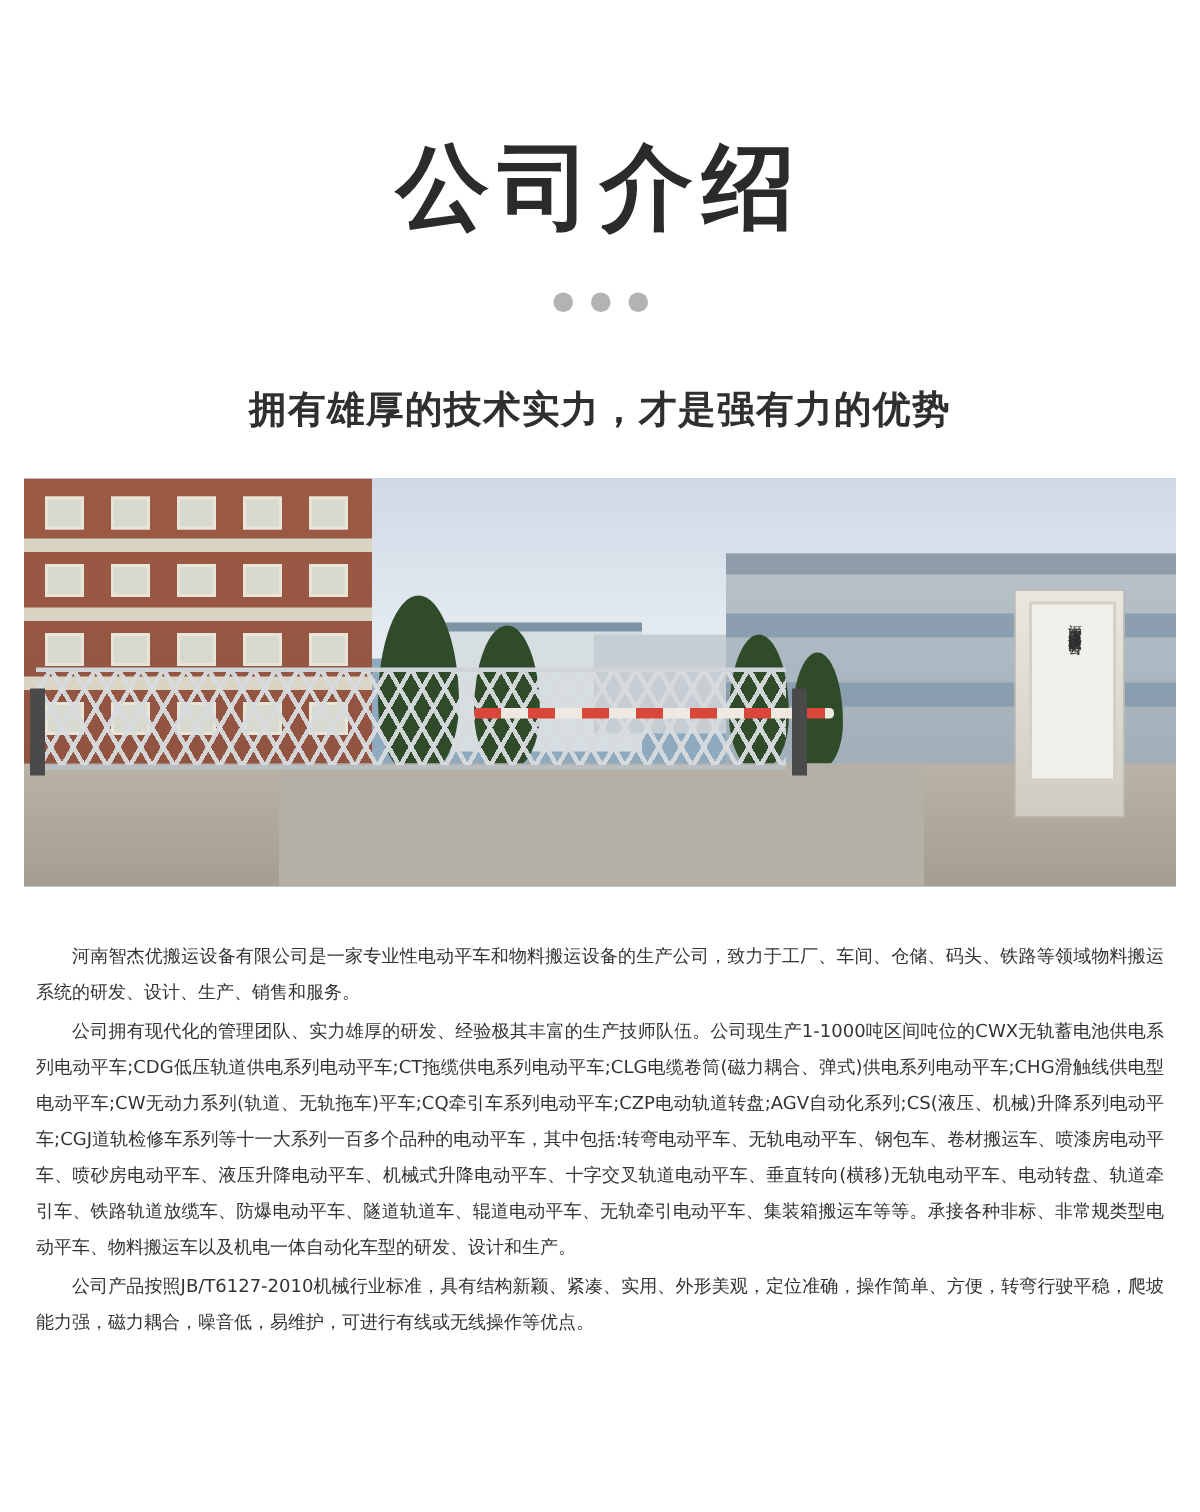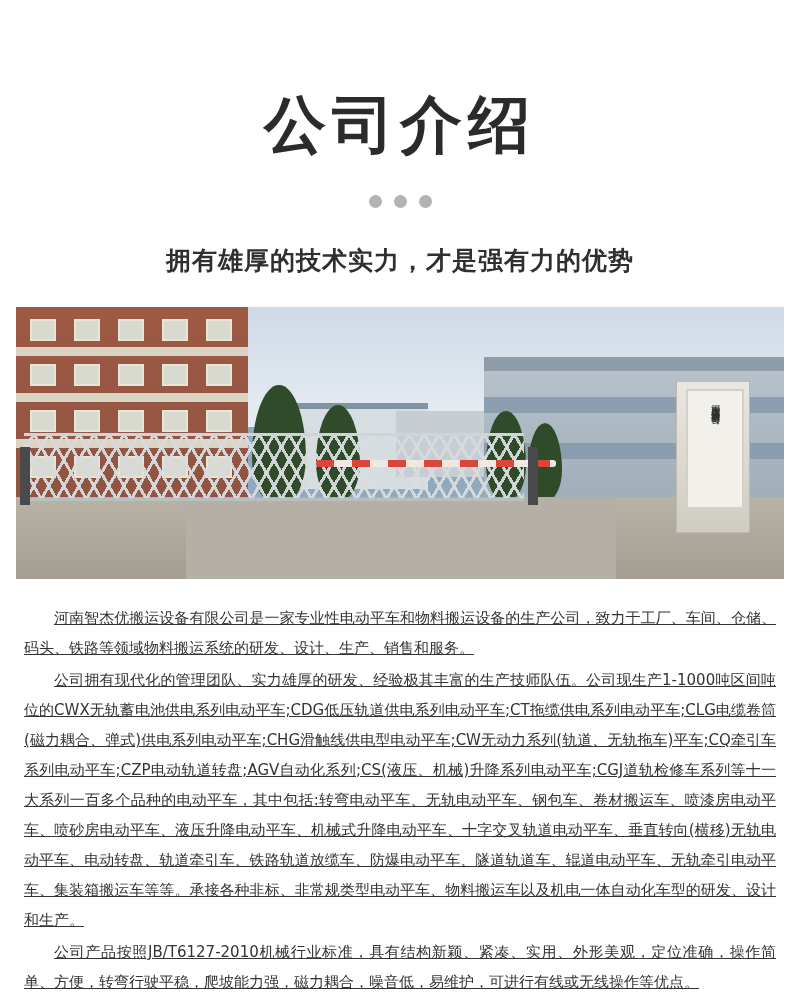--- a/index.html
+++ b/index.html
@@ -42,21 +42,21 @@
     gap: 12px;
     width: 100px;
   }
   .dot {
     width: 13px;
     height: 13px;
     border-radius: 50%;
     background: #b3b3b3;
   }
   .subtitle {
-    margin: 36px 0 0;
+    margin: 48px 0 0;
     font-size: 25px;
     font-weight: bold;
     color: #2f2f2f;
     letter-spacing: 1px;
   }
 
   
   .photo-wrap {
     margin: 30px 16px 0;
     width: 768px;
@@ -194,28 +194,27 @@
     text-orientation: upright;
     font-size: 9px;
     line-height: 1.25;
     color: #2e2e2e;
     letter-spacing: 1px;
     font-family: "DejaVu Sans", sans-serif;
   }
 
   
   .body-copy {
-    margin: 24px 24px 0;
+    margin: 34px 24px 0;
     width: 752px;
-    font-size: 15px;
+    font-size: 12px;
     line-height: 2.0;
     color: #333;
     text-align: justify;
     font-family: "DejaVu Sans", "Liberation Sans", sans-serif;
-    text-decoration: underline;
   }
   .body-copy p {
     margin: 0 0 2px;
     text-indent: 2em;
   }
 </style>
 </head>
 <body>
 
 <div class="page">

